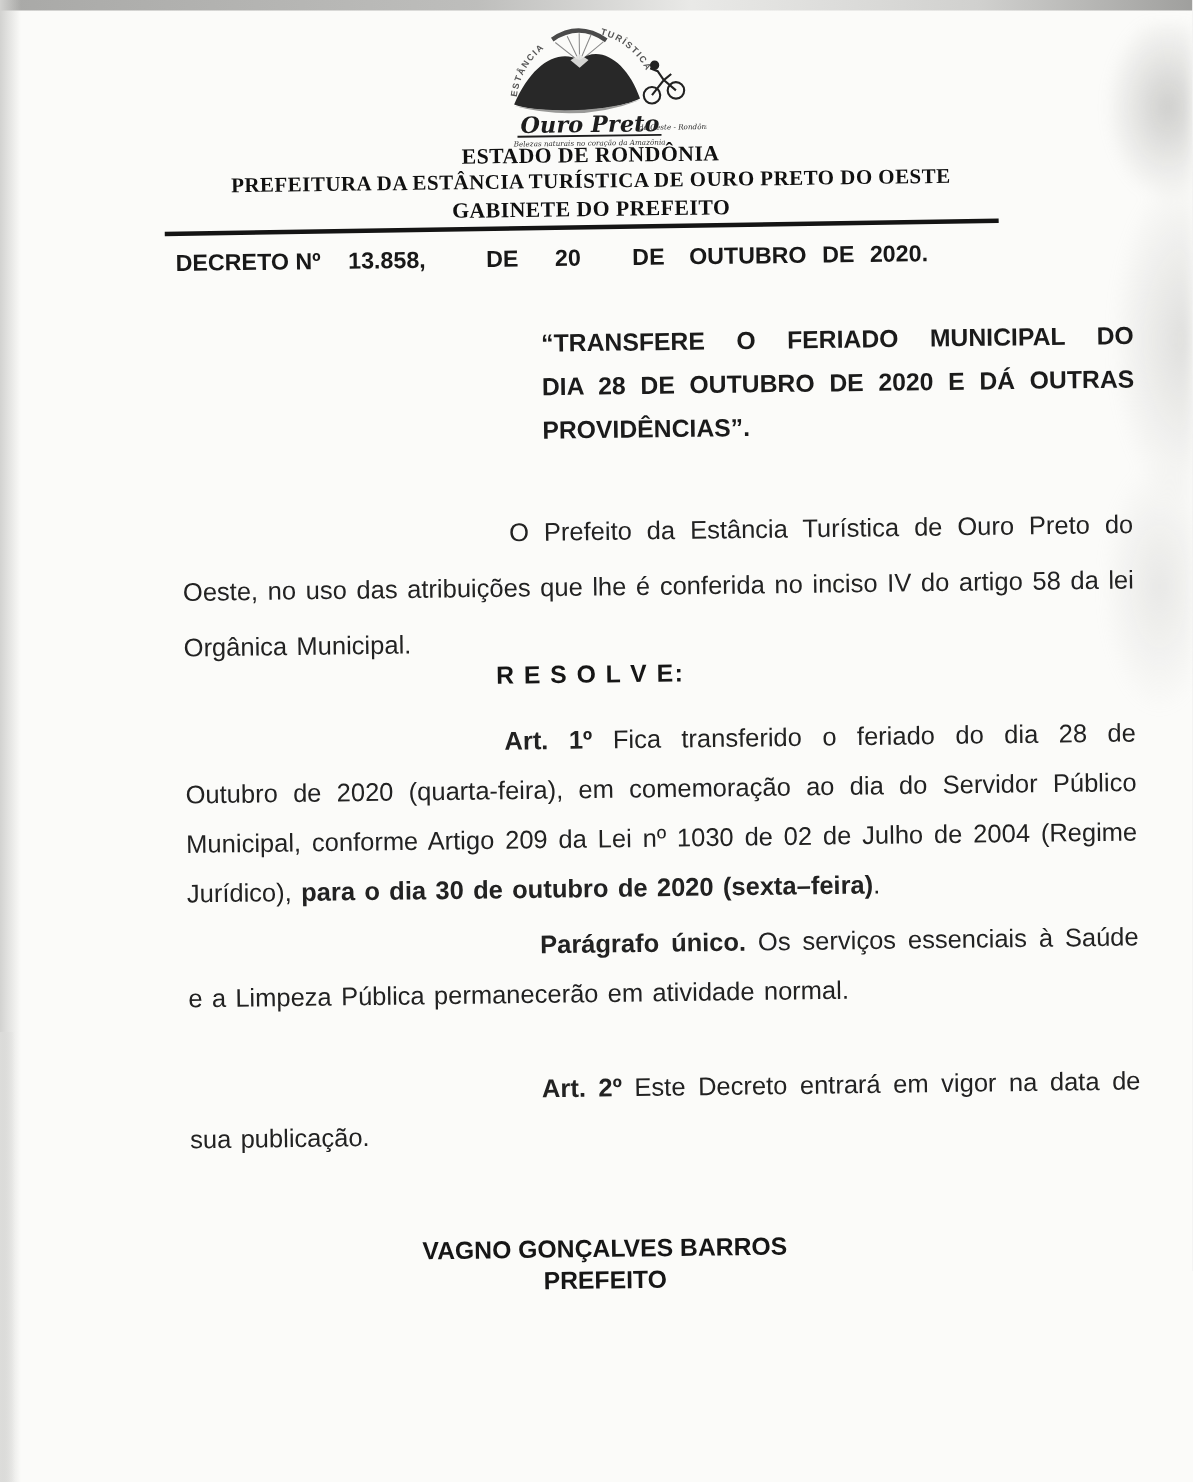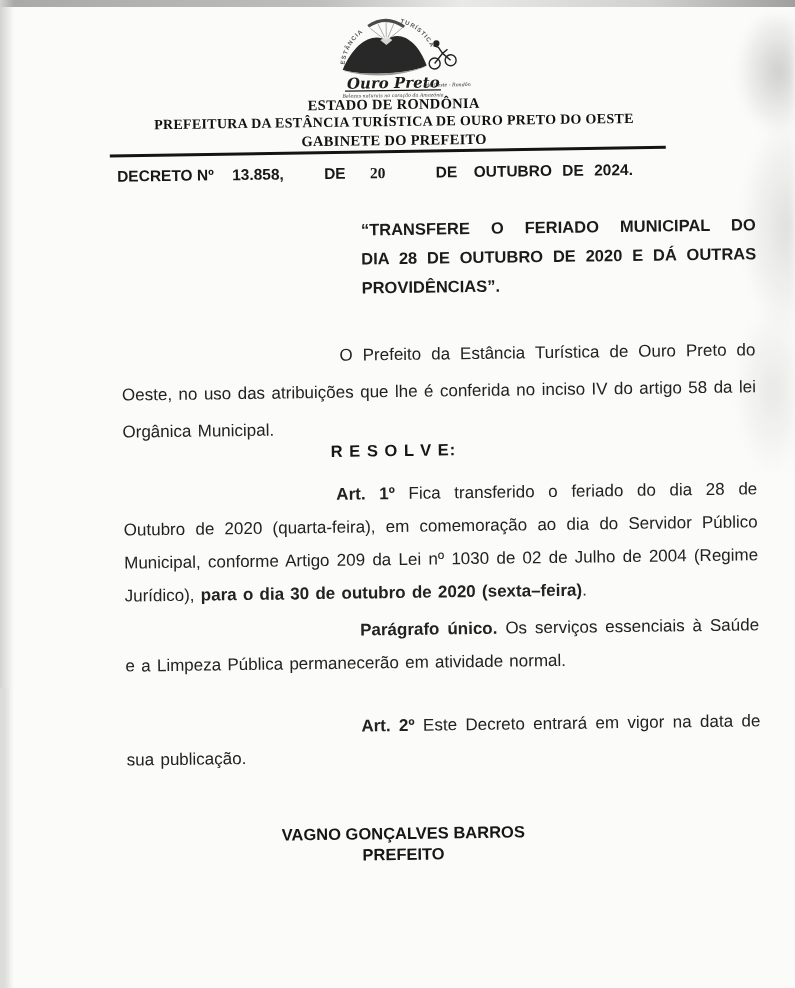--- a/index.html
+++ b/index.html
@@ -31,21 +31,21 @@
   .hdr1{top:96px;font-size:14.5px;}
   .hdr2{top:114px;font-size:14px;}
   .hdr3{top:132px;font-size:14.5px;}
   .rule{top:150px;left:113px;width:556px;height:3px;background:#141414;transform:rotate(-0.15deg);}
   
   .decree{top:164px;left:120px;font-weight:bold;font-size:15.5px;white-space:nowrap;color:#181818;}
   .decree span{display:inline-block;}
   .decree span:nth-child(1){margin-right:14px;}
   .decree span:nth-child(2){margin-right:36px;}
   .decree span:nth-child(3){margin-right:20px;}
-  .decree span:nth-child(4){margin-right:46px;font-family:Liberation Serif, serif;}
+  .decree span:nth-child(4){margin-right:30px;}
   .decree span:nth-child(5){margin-right:12px;}
   .decree span:nth-child(6){margin-right:6px;}
   .decree span:nth-child(7){margin-right:6px;}
   
   .epigraph{top:215px;left:363px;width:395px;font-weight:bold;font-size:16.5px;
             line-height:29px;color:#1b1b1b;}
   .epigraph .just{text-align:justify;text-align-last:justify;}
   
   .para{left:122px;width:634px;font-size:17px;text-align:justify;word-spacing:1.5px;color:#222;}
   .preamble{top:336px;text-indent:218px;line-height:37px;}
@@ -110,21 +110,21 @@
     <div class="abs rule"></div>
 
     <div class="abs decree">
       <span>DECRETO Nº</span>
       <span>13.858,</span>
       <span>DE</span>
       <span>20</span>
       <span>DE</span>
       <span>OUTUBRO</span>
       <span>DE</span>
-      <span>2024.</span>
+      <span>2020.</span>
     </div>
 
     <div class="abs epigraph">
       <div class="just">“TRANSFERE O FERIADO MUNICIPAL DO</div>
       <div class="just">DIA 28 DE OUTUBRO DE 2020 E DÁ OUTRAS</div>
       <div>PROVIDÊNCIAS”.</div>
     </div>
 
     <div class="abs para preamble">O Prefeito da Estância Turística de Ouro Preto do Oeste, no uso das atribuições que lhe é conferida no inciso IV do artigo 58 da lei Orgânica Municipal.</div>
 

